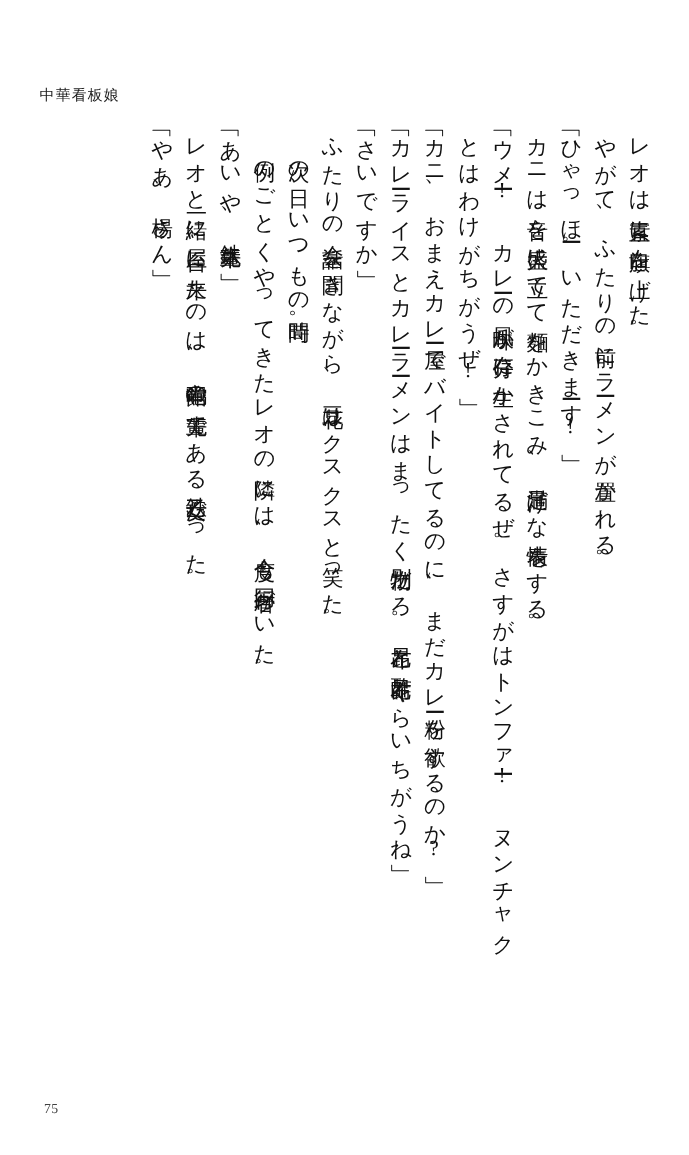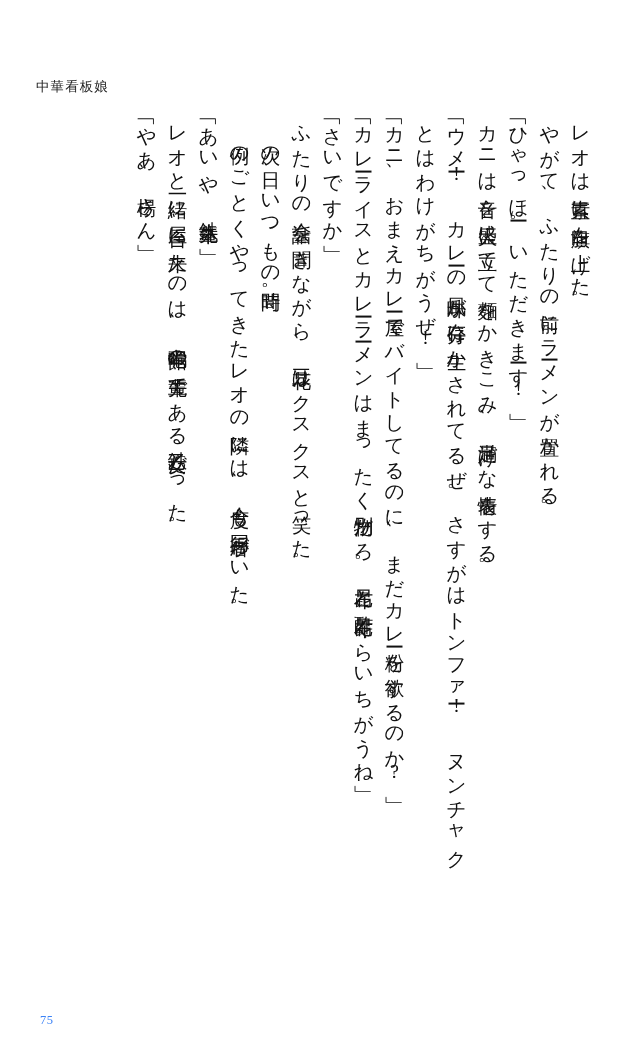--- a/index.html
+++ b/index.html
@@ -33,23 +33,23 @@
     font-size: 13.5px;
     letter-spacing: 0.08em;
     color: #1a1a1a;
     white-space: nowrap;
   }
 
   
   .folio {
     position: absolute;
     left: 40px;
-    bottom: 22px;
+    bottom: 34px;
     font-size: 12.5px;
-    color: #3b82f6;
+    color: #404040;
     letter-spacing: 0.03em;
   }
 
   
   .body-text {
     position: absolute;
     top: 112px;
     right: 36px;
     width: 560px;
     height: 880px;

